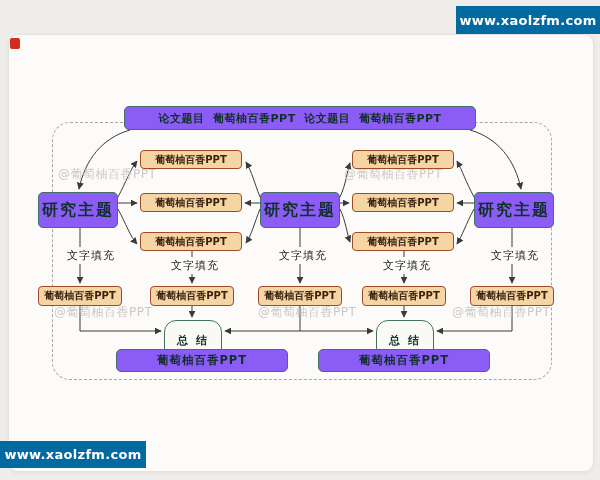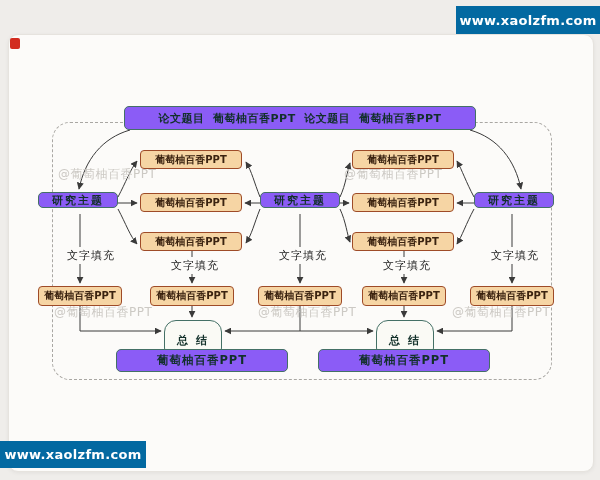--- a/index.html
+++ b/index.html
@@ -15,21 +15,21 @@
         border-radius:2px;z-index:25;}
   .dashed{position:absolute;left:52px;top:122px;width:498px;height:256px;
         border:1.5px dashed #a9a7a3;border-radius:18px;z-index:1;}
   svg.wires{position:absolute;left:0;top:0;width:600px;height:480px;z-index:2;pointer-events:none;}
   .node{position:absolute;display:flex;align-items:center;justify-content:center;
         box-sizing:border-box;z-index:3;font-weight:bold;text-align:center;}
   .teal{background:#8b5cf6;border:1.5px solid #447066;border-radius:5px;color:#12302a;}
   .orange{background:#f6d5a4;border:1.2px solid #9e4b28;border-radius:4px;color:#3b2310;}
   .pill{background:#fafaf5;border:1.5px solid #447066;border-radius:12px;color:#12302a;}
   .title-node{left:124px;top:106px;width:352px;height:24px;font-size:11px;letter-spacing:0.5px;white-space:pre;}
-  .topic{width:80px;height:16px;font-size:11px;letter-spacing:2px;}
+  .topic{width:80px;height:36px;font-size:16px;letter-spacing:2px;}
   .item-top{width:102px;height:19px;font-size:10px;}
   .item-mid{width:84px;height:20px;font-size:10px;}
   .summary{width:58px;height:40px;font-size:11px;letter-spacing:2px;}
   .final{width:172px;height:23px;font-size:11.5px;letter-spacing:1px;}
   .fill-label{position:absolute;z-index:4;font-size:11px;color:#1c1c1c;letter-spacing:1px;
         background:#fcfbf9;padding:1px 3px;font-weight:normal;}
   .wm{position:absolute;z-index:2;font-size:12px;color:#ccc9c4;letter-spacing:0.5px;}
 </style>
 </head>
 <body>

